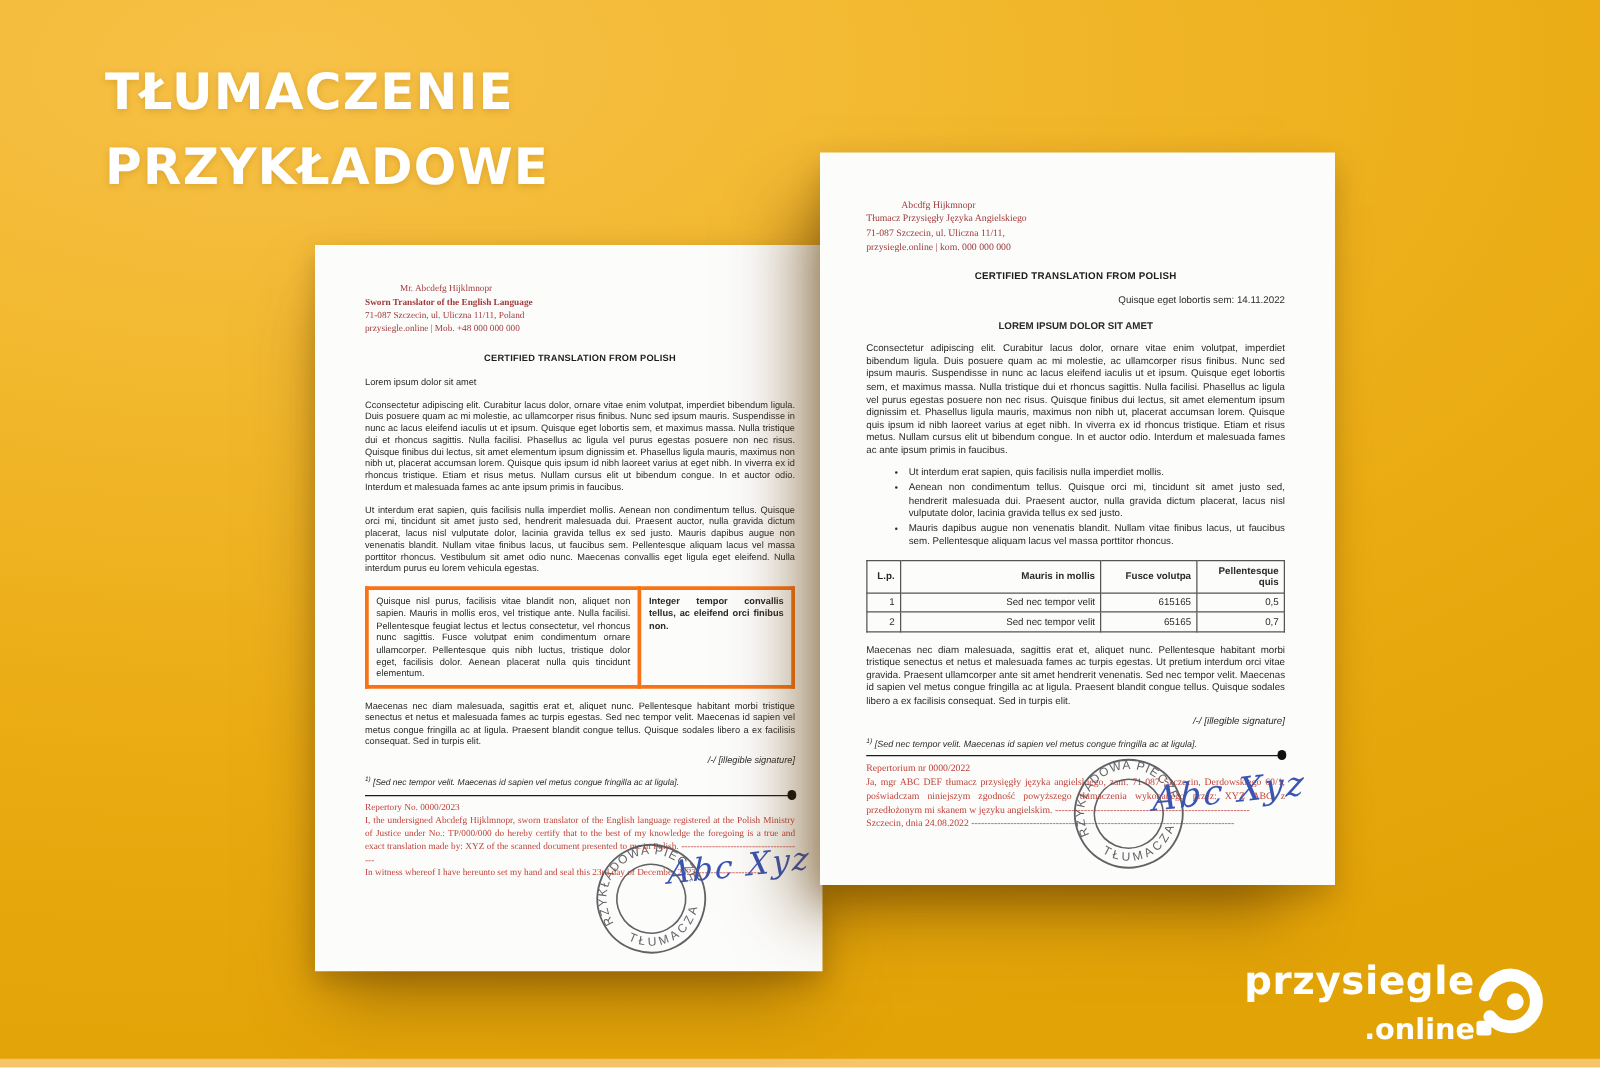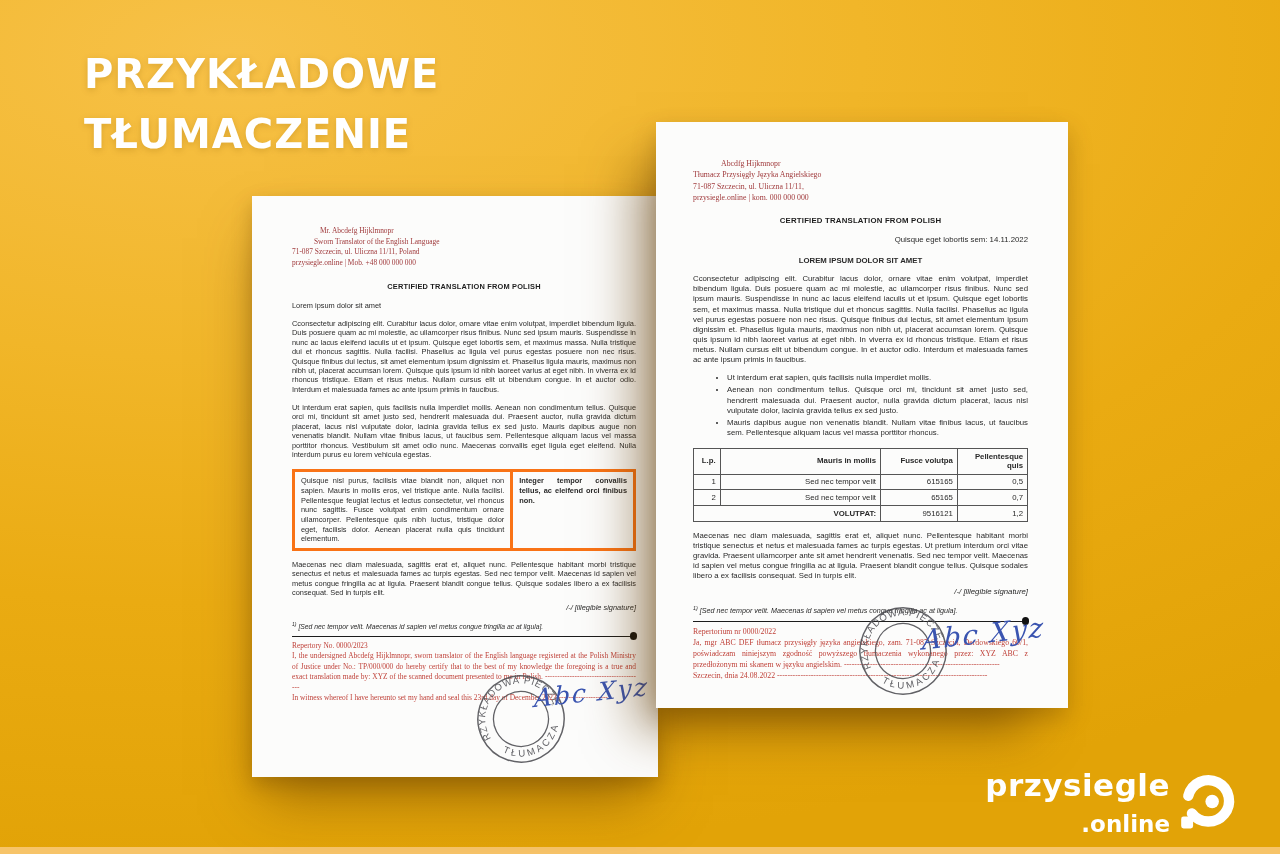--- a/index.html
+++ b/index.html
@@ -19,21 +19,21 @@
 
   
   .page{position:absolute;background:#fcfcfb;color:#2a2a2a;}
   .page-left{left:252px;top:196px;width:406px;height:581px;padding:30px 22px 0 40px;
     font-size:7.4px;box-shadow:0 30px 55px -12px rgba(96,58,0,.55), 0 8px 18px rgba(96,58,0,.28);z-index:1;}
   .page-right{left:656px;top:122px;width:412px;height:586px;padding:36px 40px 0 37px;
     font-size:7.8px;box-shadow:-30px 32px 48px -10px rgba(96,58,0,.52), 0 10px 22px rgba(96,58,0,.3);z-index:2;}
 
   .letterhead{font-family:"Liberation Serif", serif;color:#a03a3c;line-height:1.45;}
   .letterhead .lh-name{margin-left:28px;}
-  .letterhead .lh-bold{font-weight:normal;margin-left:22px;}
+  .letterhead .lh-bold{font-weight:bold;}
   .doc-title{text-align:center;font-weight:bold;margin-top:13px;letter-spacing:.2px;color:#1d1d1d;}
   .date-line{text-align:right;margin-top:10px;}
   .doc-sub{margin-top:10px;}
   .doc-sub-center{text-align:center;font-weight:bold;margin-top:12px;}
   .para{margin:9px 0 0 0;text-align:justify;line-height:1.3;}
   .page-left .para{line-height:1.27;}
 
   ul.bullets{margin:8px 0 0 0;padding-left:34px;}
   ul.bullets li{margin-bottom:2px;text-align:justify;line-height:1.3;}
 
@@ -63,33 +63,33 @@
   
   .stamp{position:absolute;opacity:.88;}
   .stamp-left{left:214px;top:468px;transform:rotate(-27deg);}
   .stamp-right{left:192px;top:474px;transform:rotate(-22deg);}
   .signature{position:absolute;color:#3a54b0;font-family:"DejaVu Serif", serif;font-style:italic;
     font-weight:500;letter-spacing:2px;transform:rotate(-6deg) skewX(-8deg);white-space:nowrap;}
   .sig-left{left:282px;top:482px;font-size:25px;}
   .sig-right{left:266px;top:496px;font-size:27px;}
 
   
-  .logo{position:absolute;right:42px;bottom:18px;display:flex;align-items:center;gap:10px;color:#fff;}
+  .logo{position:absolute;right:42px;bottom:18px;display:flex;align-items:center;color:#fff;}
   .logo-text{text-align:right;font-family:"DejaVu Sans", sans-serif;font-weight:800;line-height:1;}
   .logo-name{display:block;font-size:31px;letter-spacing:.5px;}
   .logo-tld{display:block;font-size:23px;margin-top:12px;}
 </style>
 </head>
 <body>
 
 <div class="canvas">
 
   <h1 class="headline">
+    <span>TŁUMACZENIE</span>
     <span>PRZYKŁADOWE</span>
-    <span>TŁUMACZENIE</span>
   </h1>
 
   <div class="page page-left">
     <div class="letterhead">
       <div class="lh-name">Mr. Abcdefg Hijklmnopr</div>
       <div class="lh-bold">Sworn Translator of the English Language</div>
       <div>71-087 Szczecin, ul. Uliczna 11/11, Poland</div>
       <div>przysiegle.online | Mob. +48 000 000 000</div>
     </div>
     <div class="doc-title">CERTIFIED TRANSLATION FROM POLISH</div>
@@ -166,25 +166,20 @@
           <td>Sed nec tempor velit</td>
           <td>615165</td>
           <td class="num">0,5</td>
         </tr>
         <tr>
           <td>2</td>
           <td>Sed nec tempor velit</td>
           <td>65165</td>
           <td class="num">0,7</td>
         </tr>
-        <tr>
-          <td colspan="2" class="total-label">VOLUTPAT:</td>
-          <td>9516121</td>
-          <td class="num">1,2</td>
-        </tr>
       </tbody>
     </table>
     <p class="para">Maecenas nec diam malesuada, sagittis erat et, aliquet nunc. Pellentesque habitant morbi tristique senectus et netus et malesuada fames ac turpis egestas. Ut pretium interdum orci vitae gravida. Praesent ullamcorper ante sit amet hendrerit venenatis. Sed nec tempor velit. Maecenas id sapien vel metus congue fringilla ac at ligula. Praesent blandit congue tellus. Quisque sodales libero a ex facilisis consequat. Sed in turpis elit.</p>
     <div class="sig-note">/-/ [illegible signature]</div>
     <div class="footnote">
       <span class="fn-marker">1)</span>
       <span class="fn-text">[Sed nec tempor velit. Maecenas id sapien vel metus congue fringilla ac at ligula].</span>
     </div>
     <div class="rule">
         <span class="rule-dot"></span>

